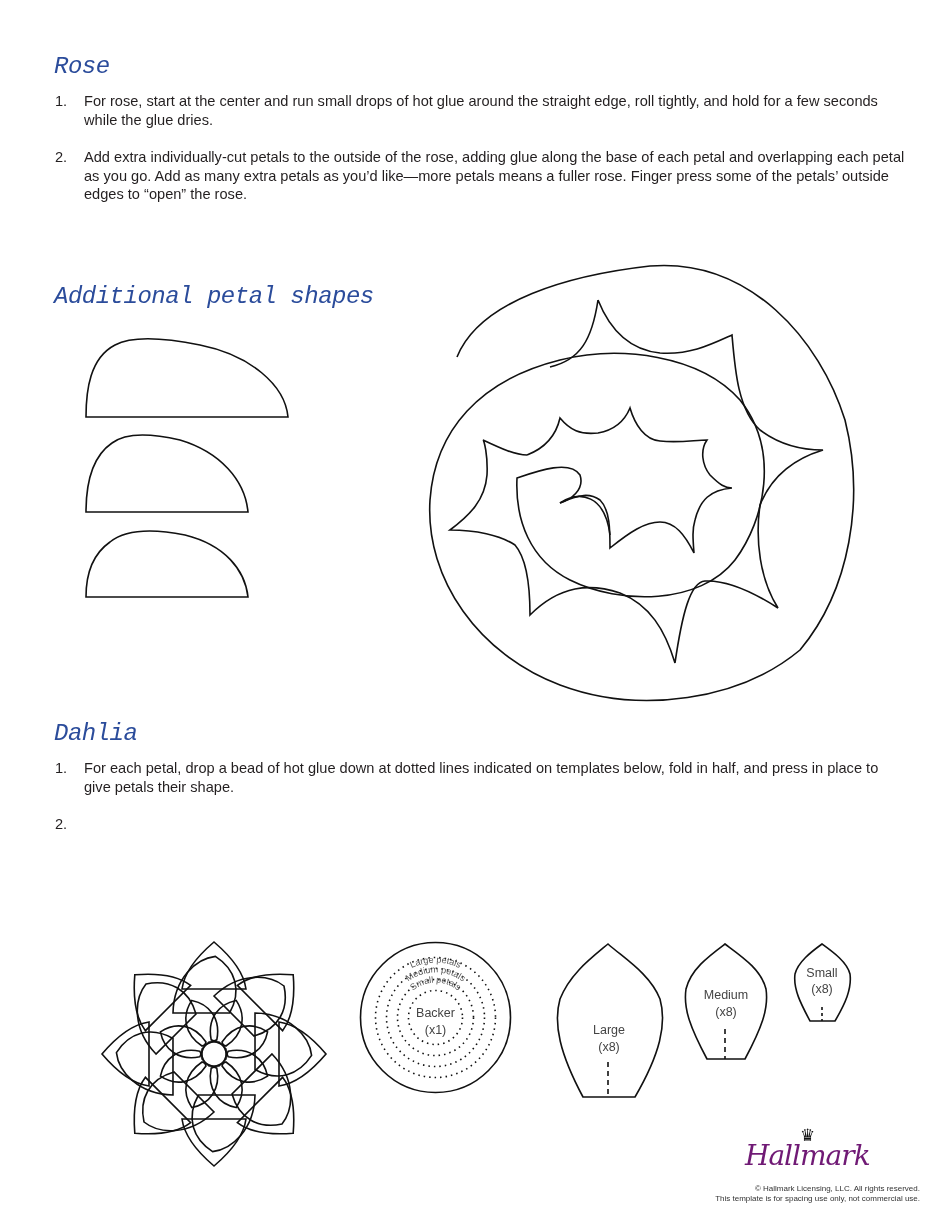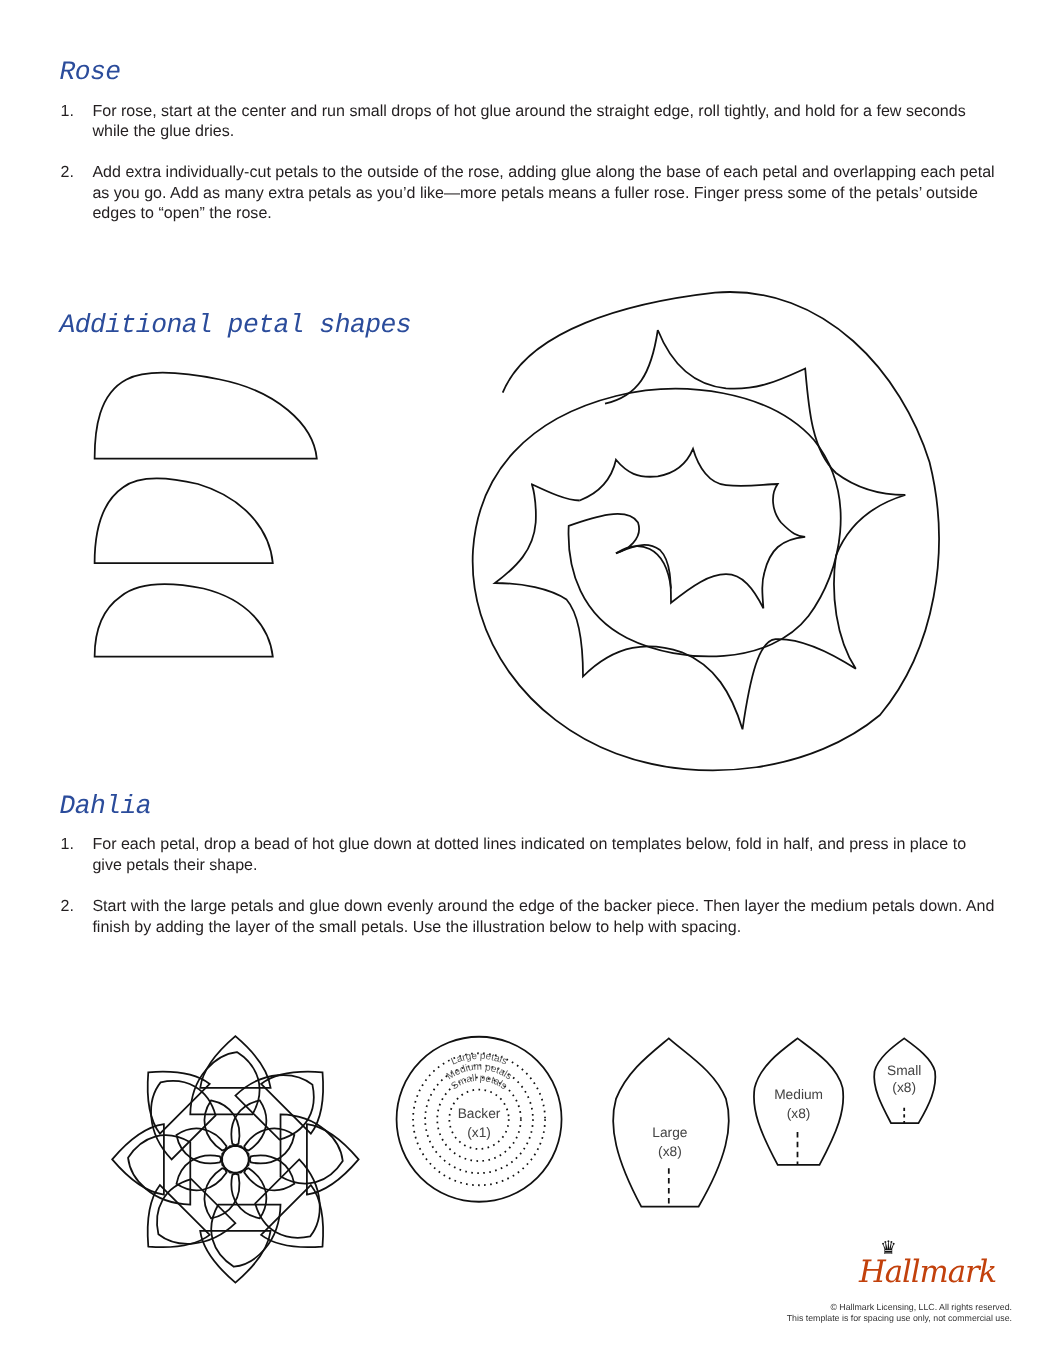--- a/index.html
+++ b/index.html
@@ -10,21 +10,21 @@
   .steps { position: absolute; left: 55px; width: 850px; margin: 0; padding: 0; list-style: none; }
   .step { position: relative; padding-left: 29px; font-size: 14.6px; line-height: 18.5px; margin-bottom: 19px; }
   .step-num { position: absolute; left: 0; top: 0; }
   svg { position: absolute; overflow: visible; }
   svg path, svg circle, svg line, svg polygon { fill: none; stroke: #111; stroke-width: 1.6; }
   .tmpl-label { font-family: "Liberation Sans", sans-serif; font-size: 12.5px; fill: #444; stroke: none; }
   .arc-label { font-family: "Liberation Sans", sans-serif; font-size: 9px; fill: #555; stroke: none; }
   .footer { position: absolute; right: 30px; top: 1184px; text-align: right; font-size: 8px; line-height: 9.5px; color: #333; }
   .logo-wrap { position: absolute; left: 745px; top: 1125px; width: 135px; height: 55px; }
   .logo-text { position: absolute; left: 0; top: 14px; font-family: "DejaVu Serif", serif; font-style: italic;
-               font-size: 28px; color: #c2410c; letter-spacing: -1px; margin-left: 36px; }
+               font-size: 28px; color: #701a75; letter-spacing: -1px; }
   .crown { position: absolute; left: 55px; top: 0; font-size: 17px; color: #111; }
 </style>
 </head>
 <body>
 
 <h2 class="heading" style="left:54px; top:53px;">Rose</h2>
 <ol class="steps" style="top:92px;">
   <li class="step">
     <span class="step-num">1.</span>
     <span>For rose, start at the center and run small drops of hot glue around the straight edge, roll tightly, and hold for a few seconds while the glue dries.</span>
@@ -50,21 +50,20 @@
 </svg>
 
 <h2 class="heading" style="left:54px; top:720px;">Dahlia</h2>
 <ol class="steps" style="top:759px;">
   <li class="step">
     <span class="step-num">1.</span>
     <span>For each petal, drop a bead of hot glue down at dotted lines indicated on templates below, fold in half, and press in place to give petals their shape.</span>
   </li>
   <li class="step">
     <span class="step-num">2.</span>
-    <span>Start with the large petals and glue down evenly around the edge of the backer piece. Then layer the medium petals down. And finish by adding the layer of the small petals. Use the illustration below to help with spacing.</span>
   </li>
 </ol>
 
 <svg style="left:100px; top:940px;" width="228" height="228" viewBox="-114 -114 228 228">
   <g>
     <path d="M0,-112 C20,-95 30,-80 32,-65 L-32,-65 C-30,-80 -20,-95 0,-112 Z" transform="rotate(0)"></path>
     <path d="M0,-112 C20,-95 30,-80 32,-65 L-32,-65 C-30,-80 -20,-95 0,-112 Z" transform="rotate(45)"></path>
     <path d="M0,-112 C20,-95 30,-80 32,-65 L-32,-65 C-30,-80 -20,-95 0,-112 Z" transform="rotate(90)"></path>
     <path d="M0,-112 C20,-95 30,-80 32,-65 L-32,-65 C-30,-80 -20,-95 0,-112 Z" transform="rotate(135)"></path>
     <path d="M0,-112 C20,-95 30,-80 32,-65 L-32,-65 C-30,-80 -20,-95 0,-112 Z" transform="rotate(180)"></path>

